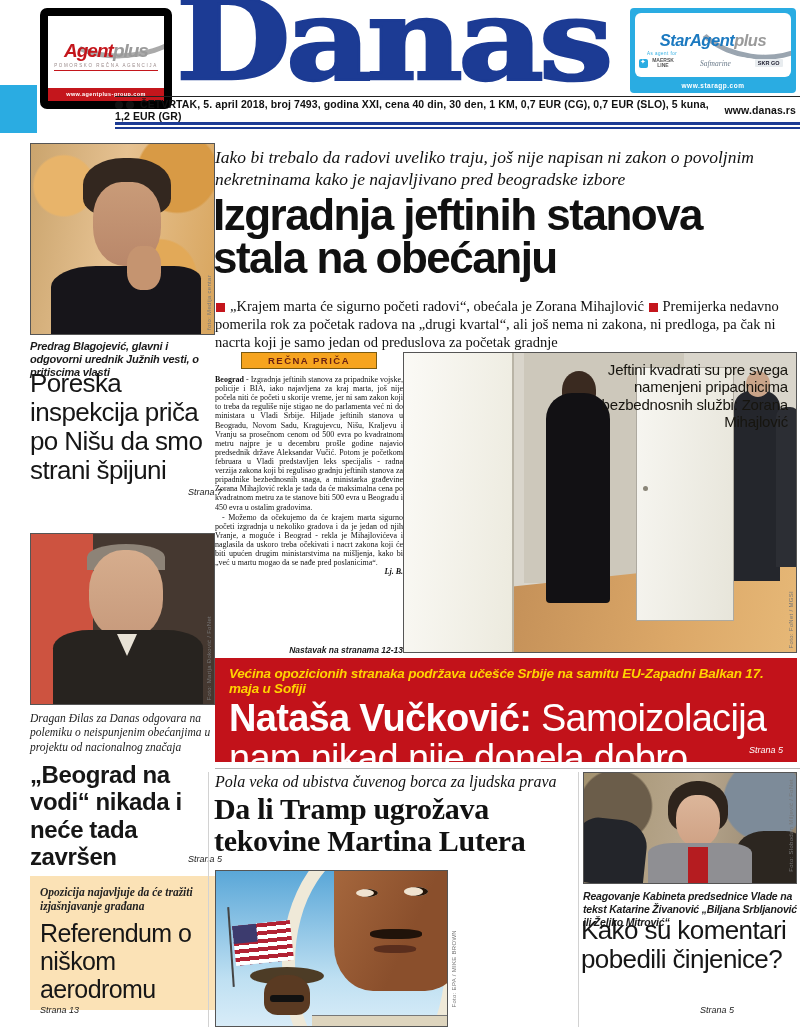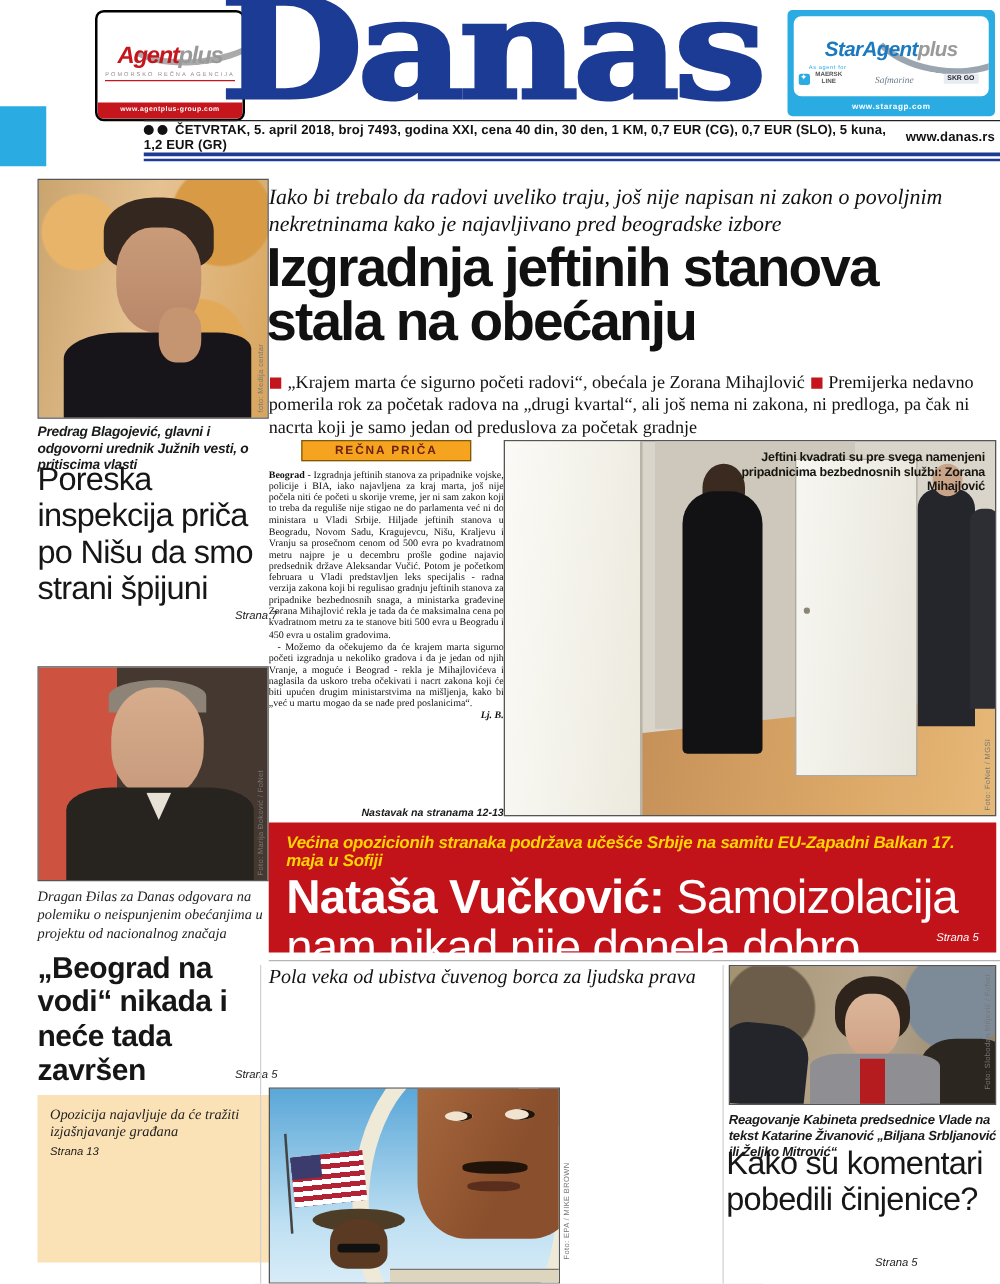--- a/index.html
+++ b/index.html
@@ -7,21 +7,21 @@
         font-family:"Liberation Sans",sans-serif;color:#1a1a1a;}
   .abs{position:absolute;}
 
   
   .masthead{position:absolute;left:176px;top:-16px;font-family:"DejaVu Serif",serif;font-weight:bold;
             font-size:112px;line-height:1;color:#1c3b94;letter-spacing:-4px;
             -webkit-text-stroke:2.5px #1c3b94;transform:scaleX(1.18);transform-origin:left top;white-space:nowrap;}
   .cyan-square{position:absolute;left:0;top:85px;width:37px;height:48px;background:#2aace2;}
 
   .ad-agent{position:absolute;left:40px;top:8px;width:116px;height:85px;background:#fff;
-            border:2px solid #000000;border-radius:7px;overflow:hidden;margin-left:36px;}
+            border:8px solid #000000;border-radius:7px;overflow:hidden;}
   .ad-agent .swoosh{position:absolute;left:14px;top:-26px;width:120px;height:58px;border:5px solid #aaa;
             border-radius:50%;border-color:transparent transparent #aaa transparent;transform:rotate(-6deg);}
   .ad-agent .brand{position:absolute;left:0;right:0;top:24px;text-align:center;font-style:italic;
             font-weight:bold;font-size:19px;letter-spacing:-1px;white-space:nowrap;}
   .ad-agent .brand .a{color:#c4161c;}
   .ad-agent .brand .b{color:#9a9a9a;}
   .ad-agent .tagline{position:absolute;left:0;right:0;top:47px;text-align:center;font-size:4.5px;
             letter-spacing:1.6px;color:#9a8a8a;border-bottom:1px solid #c4161c;padding-bottom:2px;margin:0 6px;}
   .ad-agent .urlbar{position:absolute;left:0;right:0;bottom:0;height:13px;background:#c4161c;color:#fff;
             font-size:5.5px;font-weight:bold;text-align:center;line-height:13px;letter-spacing:.4px;}
@@ -109,21 +109,21 @@
   .pm-doorL{position:absolute;left:0px;top:0px;width:108px;height:301px;background:linear-gradient(95deg,#fbfaf6,#eceade);
             border-right:2px solid #b9b4a6;}
   .pm-doorR{position:absolute;left:232px;top:14px;width:96px;height:252px;background:linear-gradient(95deg,#f7f6f1,#e7e5da);
             border:1.5px solid #aéaaa0;border:1.5px solid #aeaaa0;}
   .pm-doorR::after{content:"";position:absolute;left:6px;top:118px;width:5px;height:5px;border-radius:50%;background:#8a8578;}
   .pm-woman{position:absolute;left:142px;top:40px;width:64px;height:210px;background:#121114;border-radius:26px 26px 4px 4px;}
   .pm-whead{position:absolute;left:158px;top:18px;width:34px;height:38px;background:#3a2a20;border-radius:50% 50% 40% 40%;}
   .pm-man1{position:absolute;left:330px;top:38px;width:46px;height:190px;background:#24262c;border-radius:16px 16px 0 0;}
   .pm-mh1{position:absolute;left:342px;top:18px;width:24px;height:26px;background:#c9a489;border-radius:50%;}
   .pm-man2{position:absolute;left:372px;top:54px;width:24px;height:160px;background:#2c2e34;border-radius:10px 10px 0 0;}
-  .pm-caption{position:absolute;right:8px;top:8px;width:200px;text-align:right;font-weight:bold;font-size:10px;line-height:1.16;color:#17150f;letter-spacing:-.2px;}
+  .pm-caption{position:absolute;right:8px;top:8px;width:200px;text-align:right;font-weight:normal;font-size:15px;line-height:1.16;color:#17150f;letter-spacing:-.2px;}
 
   
   .banner{position:absolute;left:215px;top:658px;width:582px;height:104px;background:#c2121a;box-sizing:border-box;padding:8px 14px;}
   .banner .bk{color:#ffd400;font-style:italic;font-weight:bold;font-size:13.5px;letter-spacing:-.2px;margin-bottom:3px;}
   .banner .bh{color:#fff;font-size:38px;line-height:1.04;letter-spacing:-.7px;}
   .banner .bh .bold{font-weight:bold;}
   .banner .pref{position:absolute;right:14px;bottom:7px;color:#fff;}
 
   .hline{position:absolute;left:215px;right:0;top:768px;height:1px;background:#b5b5b5;}
   .vline{position:absolute;top:772px;bottom:0;width:1px;background:#d2d2d2;}
@@ -228,21 +228,22 @@
     <div class="p2-collar"></div>
     <div class="v-credit" style="right:2px;bottom:4px;">Foto: Marija Đoković / FoNet</div>
   </div>
   <div class="abs serif-kicker" style="left:30px;top:711px;width:186px;font-size:11.5px;line-height:1.25;">Dragan Đilas za Danas odgovara na polemiku o neispunjenim obećanjima u projektu od nacionalnog značaja</div>
   <div class="abs" style="left:30px;top:761px;width:192px;position:absolute;">
     <div class="lc-head2">„Beograd na vodi“ nikada i neće tada završen</div>
     <div class="pref" style="position:absolute;right:0;bottom:6px;">Strana 5</div>
   </div>
 
   <div class="peach-box">
-    <div class="serif-kicker" style="font-size:11.5px;line-height:1.25;">Opozicija najavljuje da će tražiti izjašnjavanje građana</div>
+    <div class="serif-kicker" style="font-size:11.5px;line-height:1.25;font-weight:bold;">Opozicija najavljuje da će tražiti izjašnjavanje građana</div>
+    <div class="lc-head" style="font-size:25px;line-height:1.12;margin-top:5px;">Referendum o niškom aerodromu</div>
     <div class="pref" style="text-align:left;margin-top:2px;">Strana 13</div>
   </div>
 
   <div class="ms-kicker">Iako bi trebalo da radovi uveliko traju, još nije napisan ni zakon o povoljnim nekretninama kako je najavljivano pred beogradske izbore</div>
   <div class="ms-head">Izgradnja jeftinih stanova stala na obećanju</div>
   <div class="ms-subhead">
     <span class="sq"></span><span>„Krajem marta će sigurno početi radovi“, obećala je Zorana Mihajlović</span>
     <span class="sq"></span><span>Premijerka nedavno pomerila rok za početak radova na „drugi kvartal“, ali još nema ni zakona, ni predloga, pa čak ni nacrta koji je samo jedan od preduslova za početak gradnje</span>
   </div>
 
@@ -273,20 +274,21 @@
     <div class="bk">Većina opozicionih stranaka podržava učešće Srbije na samitu EU-Zapadni Balkan 17. maja u Sofiji</div>
     <div class="bh"><span class="bold">Nataša Vučković:</span><span> Samoizolacija nam nikad nije donela dobro</span></div>
     <div class="pref">Strana 5</div>
   </div>
 
   <div class="hline"></div>
   <div class="vline" style="left:208px;"></div>
   <div class="vline" style="left:578px;"></div>
 
   <div class="tr-kicker">Pola veka od ubistva čuvenog borca za ljudska prava</div>
+  <div class="tr-head">Da li Tramp ugrožava tekovine Martina Lutera</div>
   <div class="photo-mlk photo">
     <div class="mlk-ring"></div>
     <div class="mlk-face"></div>
 
     <div class="mlk-eyeL"></div>
     <div class="mlk-eyeR"></div>
     <div class="mlk-mst"></div>
     <div class="mlk-mouth"></div>
     <div class="mlk-base"></div>
     <div class="mlk-pole"></div>

